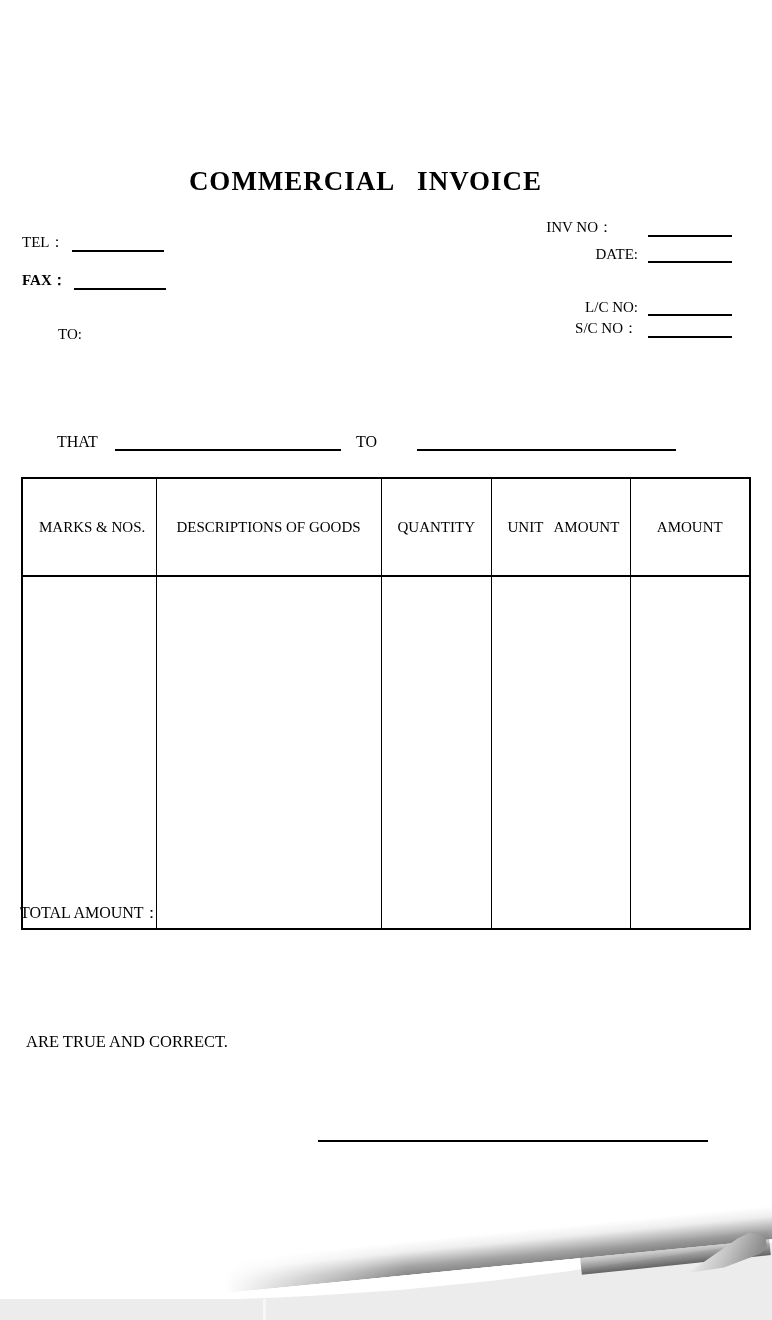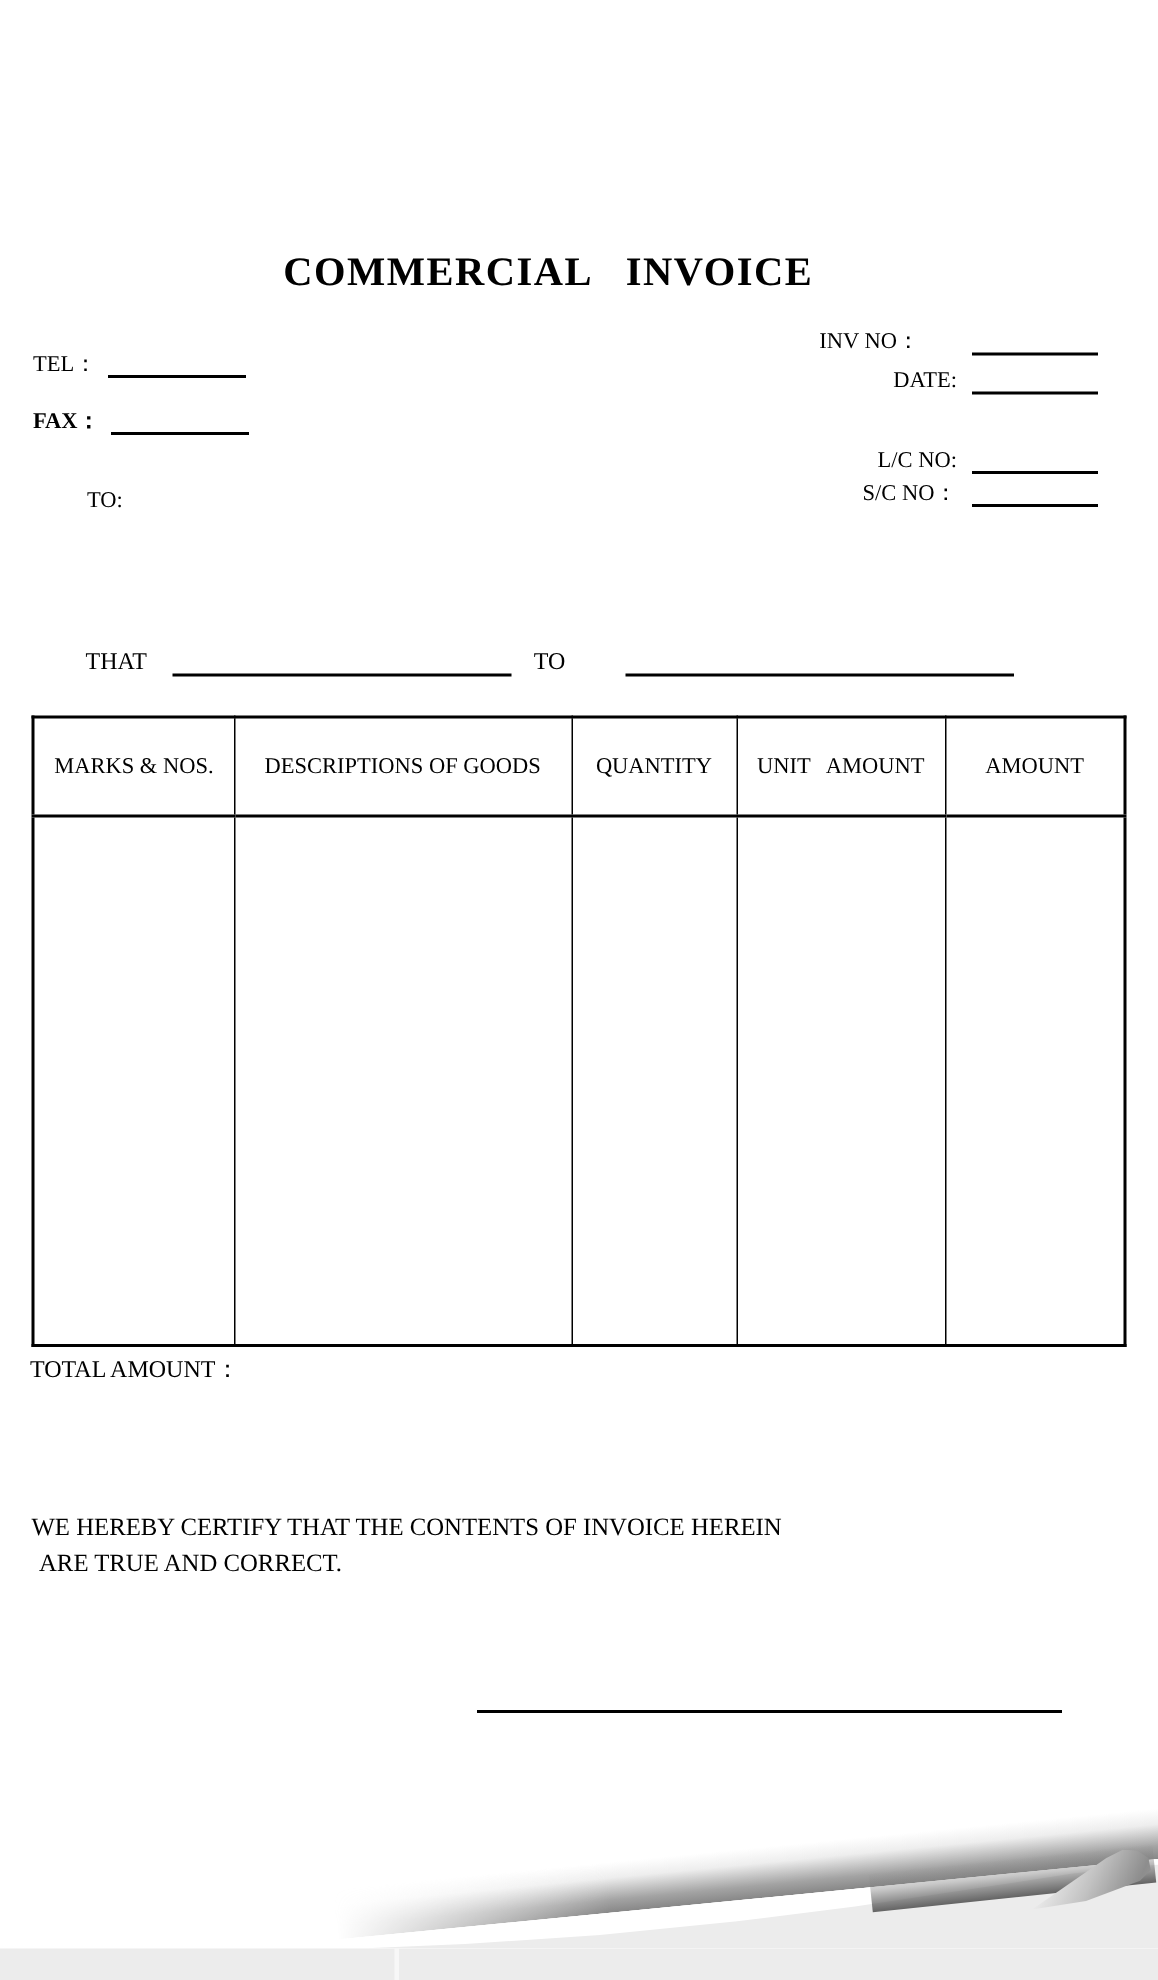--- a/index.html
+++ b/index.html
@@ -35,21 +35,21 @@
   .from-row .u2 { width:259px; margin-left:40px; height:16px; border-bottom:2px solid #000; display:inline-block; }
   .from-row .to-word { margin-left:15px;font-family:Liberation Serif, serif; }
 
   
   table.goods {
     position:absolute; left:21px; top:477px; width:728px;
     border-collapse:collapse; table-layout:fixed; border:2px solid #000;
   }
   table.goods th {
     height:64px; font-size:15px; font-weight:400; text-align:center; vertical-align:middle;
-    border:1px solid #000; border-bottom:2px solid #000; white-space:pre; padding:0;
+    border:1px solid #000; border-bottom:2px solid #000; white-space:pre; padding:16px;
   }
   table.goods td { height:351px; border:1px solid #000; padding:0; vertical-align:top; }
 
   .total-label { left:20px; top:903px; font-size:16px; }
 
   .cert1 { left:21px; top:1008px; font-size:16.5px; }
   .cert2 { left:26px; top:1032px; font-size:16.5px; }
 
   .sig-line { left:318px; top:1140px; width:390px; border-top:2px solid #000; height:0; }
 
@@ -145,21 +145,20 @@
         <td></td>
         <td></td>
         <td></td>
         <td></td>
       </tr>
     </tbody>
   </table>
 
   <div class="abs total-label">TOTAL AMOUNT：</div>
 
-  <div class="abs cert1">WE HEREBY CERTIFY THAT THE CONTENTS OF INVOICE HEREIN</div>
   <div class="abs cert2">ARE TRUE AND CORRECT.</div>
 
   <div class="abs sig-line"></div>
 
   <div class="abs curl-wedge"></div>
   <div class="abs curl-shadow1"></div>
   <div class="abs curl-shadow2"></div>
   <div class="abs curl-flap"></div>
 
   <div class="abs bottom-bar">

